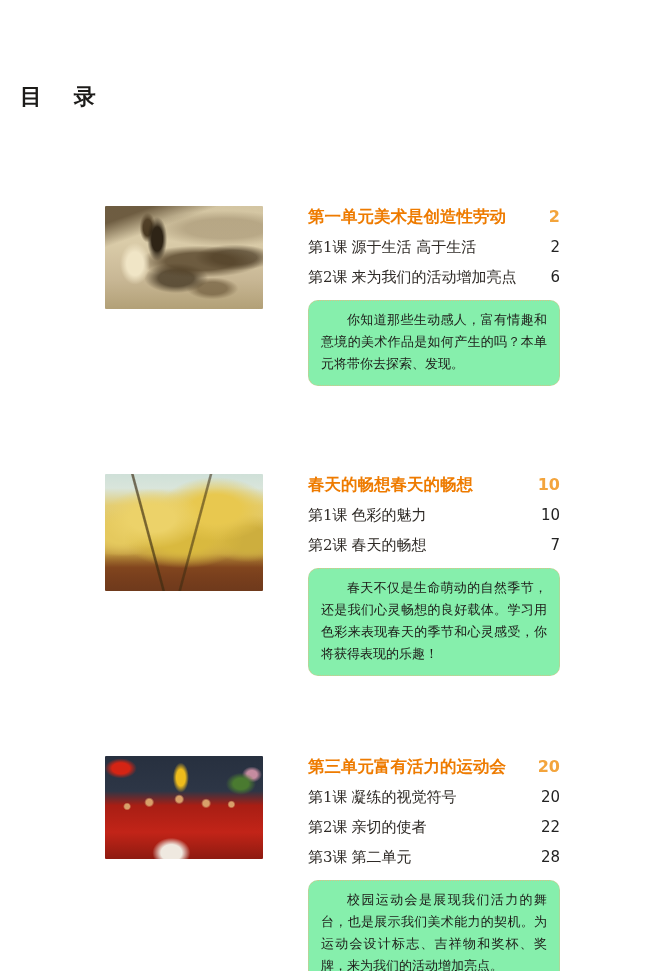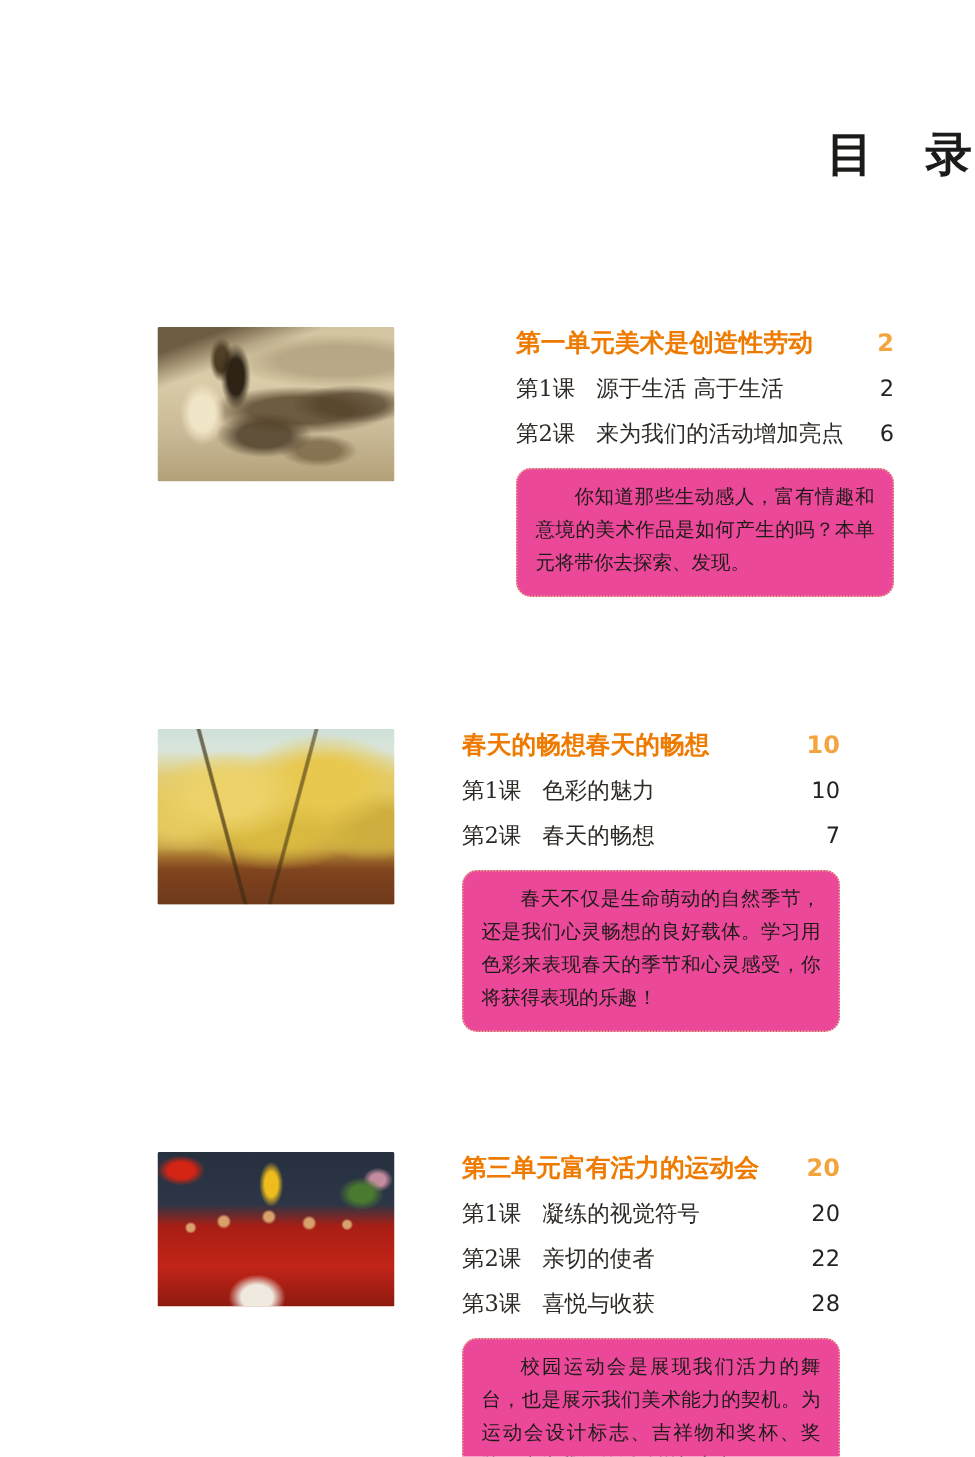--- a/index.html
+++ b/index.html
@@ -3,52 +3,52 @@
 <meta charset="utf-8">
 <style>
   html,body{margin:0;padding:0;}
   body{
     width:650px;height:971px;background:#fff;overflow:hidden;position:relative;
     font-family:"DejaVu Sans","Liberation Sans",sans-serif;
     -webkit-font-smoothing:antialiased;
   }
   
   .page-title{
-    margin:82px 0 0;padding-left:50px;text-align:right;
+    margin:82px 0 0;padding-left:20px;text-align:left;
     font-family:"DejaVu Serif","Liberation Serif",serif;
-    font-size:31px;font-weight:700;color:#1c1b19;
+    font-size:22px;font-weight:700;color:#1c1b19;
     word-spacing:20px;letter-spacing:2px;
   }
   
   .unit{display:flex;align-items:flex-start;padding-left:105px;}
-  .unit-1{margin-top:94px;gap:36px;}
+  .unit-1{margin-top:94px;}
   .unit-2{margin-top:88px;}
   .unit-3{margin-top:80px;}
   .thumb{flex:0 0 auto;width:158px;border-radius:1px;}
   .col{width:252px;margin-left:45px;}
   .uhead{
     display:flex;align-items:baseline;
     font-family:"DejaVu Sans","Liberation Sans",sans-serif;
     font-size:16.5px;font-weight:700;color:#ee7b00;line-height:22px;
   }
   .utitle{}
   .upage{margin-left:auto;color:#f3a43c;font-weight:600;font-size:16px;}
   .lesson{
     display:flex;align-items:flex-end;margin-top:9px;line-height:21px;
     font-family:"DejaVu Serif","Liberation Serif",serif;
     font-size:15px;color:#2e2a26;
   }
-  .ltitle{margin-left:14px;}
+  .ltitle{margin-left:4px;}
   .lpage{
     margin-left:auto;font-family:"DejaVu Sans","Liberation Sans",sans-serif;
     font-size:15px;color:#232323;
   }
   .descbox{
     margin-top:12px;border:1px dotted #debe86;border-radius:10px;
-    padding:8px 12px 10px;background:#ec4899;
+    padding:8px 12px 10px;background:#86efac;
   }
   .desc{
     margin:0;text-indent:2em;text-align:justify;
     font-family:"DejaVu Serif","Liberation Serif",serif;
     font-size:13px;line-height:22px;color:#1d1b18;
   }
   
   .art-crowd{
     height:103px;
     background:
@@ -158,20 +158,20 @@
       <span class="ltitle">凝练的视觉符号</span>
       <span class="lpage">20</span>
     </div>
     <div class="lesson">
       <span>第2课</span>
       <span class="ltitle">亲切的使者</span>
       <span class="lpage">22</span>
     </div>
     <div class="lesson">
       <span>第3课</span>
-      <span class="ltitle">喜悦与收获</span>
+      <span class="ltitle">第二单元</span>
       <span class="lpage">28</span>
     </div>
     <div class="descbox">
       <p class="desc">校园运动会是展现我们活力的舞台，也是展示我们美术能力的契机。为运动会设计标志、吉祥物和奖杯、奖牌，来为我们的活动增加亮点。</p>
     </div>
   </div>
 </section>
 
 </body></html>

